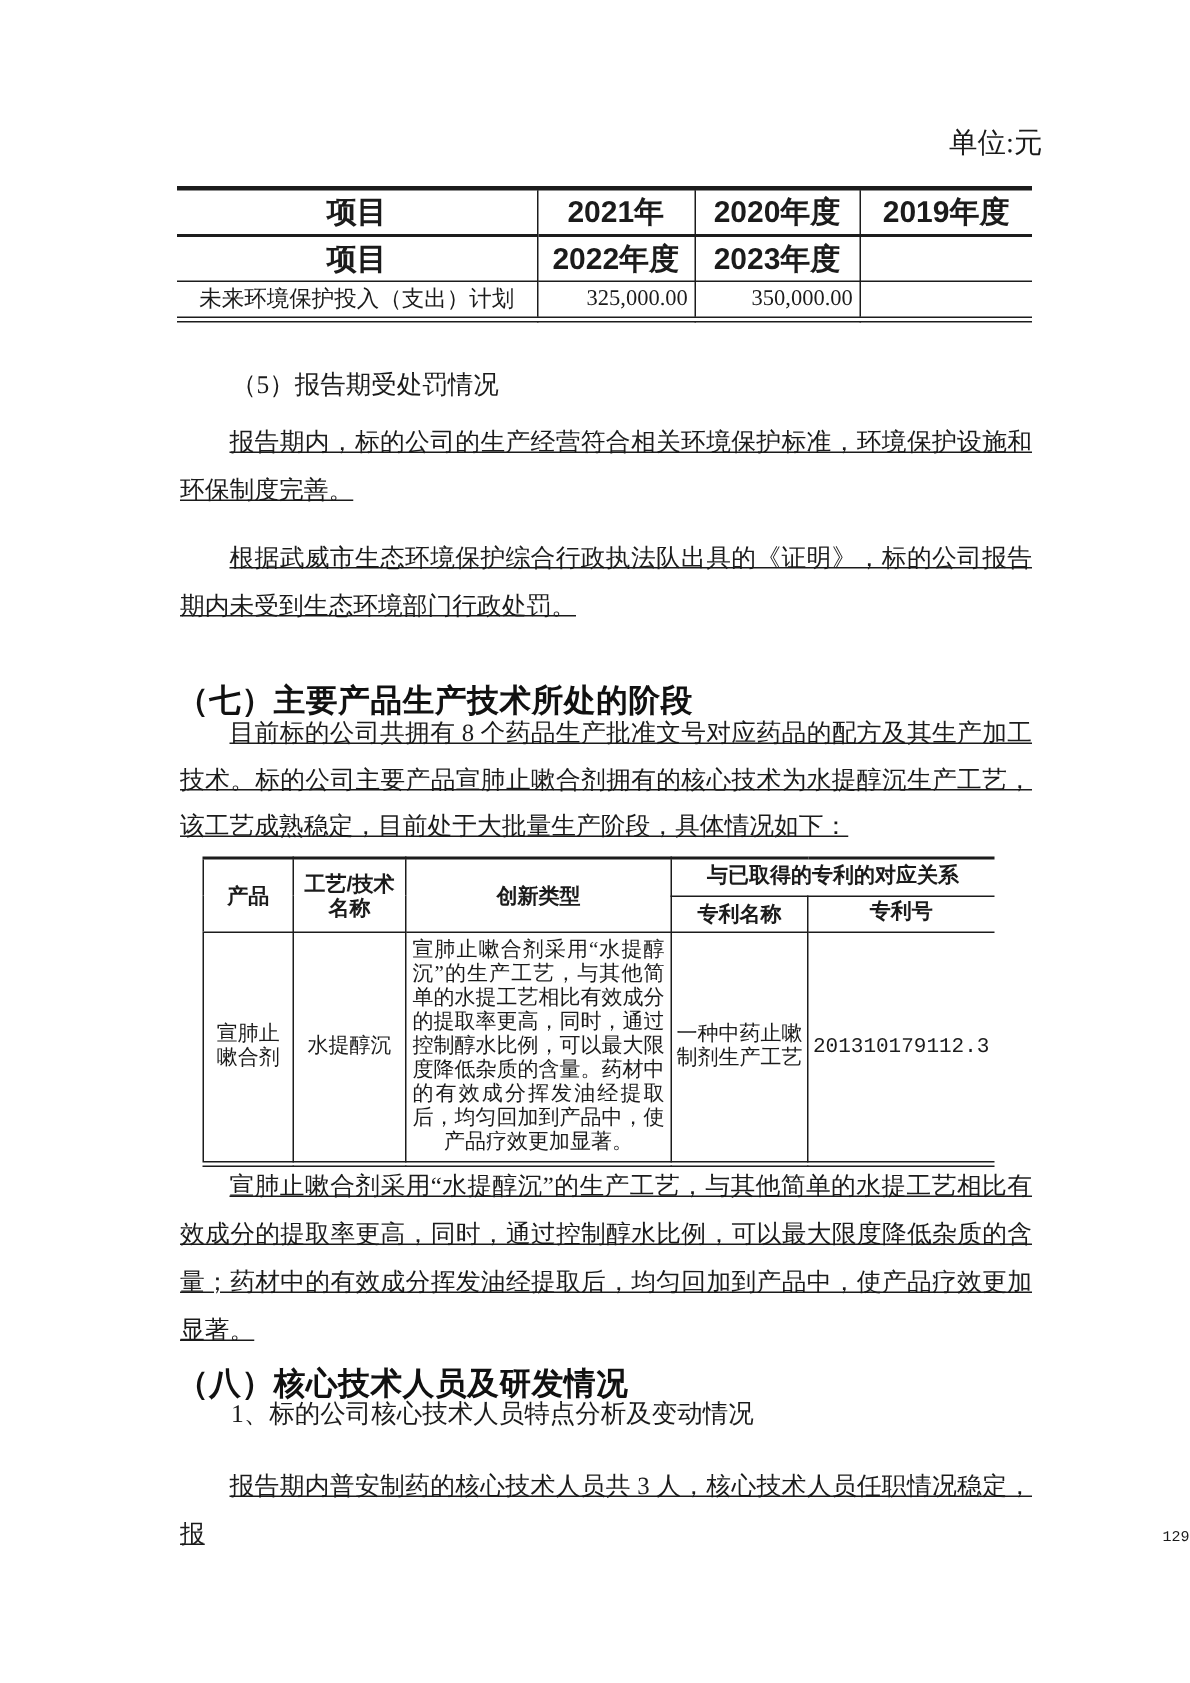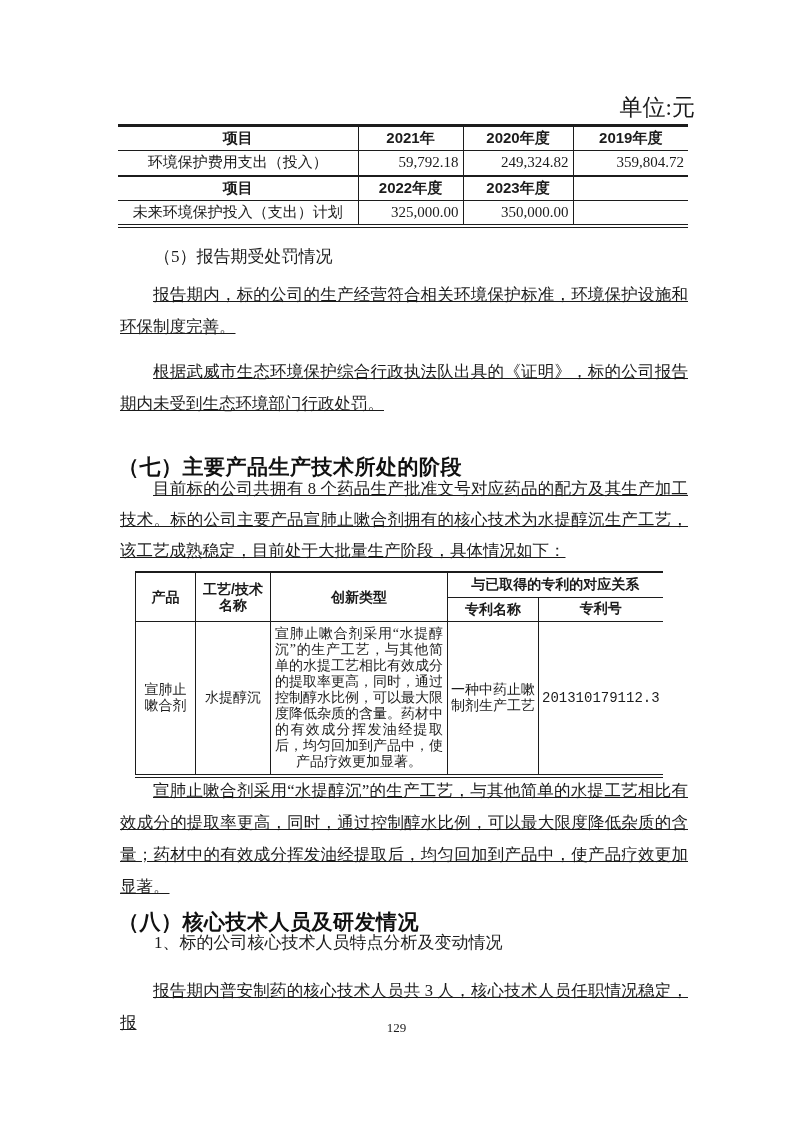--- a/index.html
+++ b/index.html
@@ -10,23 +10,23 @@
     height: 1122px;
     background: #ffffff;
     color: #1b1b1b;
     font-family: "Liberation Serif", "DejaVu Serif", serif;
     overflow: hidden;
   }
 
   
   .abs { position: absolute; }
   .unit-label {
-    top: 92px; left: 120px; width: 575px;
+    top: 82px; left: 120px; width: 575px;
     text-align: right;
-    font-size: 23px;
+    font-size: 19px;
   }
   .para {
     left: 120px; width: 568px;
     font-size: 16.5px;
     line-height: 32px;
     text-align: justify;
     text-indent: 2em;
     text-decoration: underline;
   }
   .sub-heading {
@@ -38,22 +38,23 @@
     left: 118px; width: 600px;
     font-family: "Liberation Sans", "DejaVu Sans", sans-serif;
     font-weight: bold;
     font-size: 21px;
     letter-spacing: 0.5px;
     color: #111;
     margin-top: 24px;
   }
   .page-number {
     top: 1020px; left: 0; width: 793px;
-    text-align: center;
-    font-size: 13px;
+    text-align: right;
+    font-size: 10px;
+    font-family: Liberation Mono, monospace;
   }
 
   
   table.env {
     top: 124px; left: 118px;
     width: 570px;
     border-collapse: collapse;
     table-layout: fixed;
     border-top: 3px solid #1c1c1c;
     border-bottom: 4px double #1c1c1c;
@@ -64,21 +65,21 @@
     border-right: 1px solid #1c1c1c;
     height: 25px;
     padding: 1px 4px;
     text-align: center;
     vertical-align: middle;
     overflow: hidden;
     white-space: nowrap;
   }
   table.env td:last-child { border-right: none; margin-top: 28px; }
   table.env tr:last-child td { border-bottom: none; }
-  table.env tr.hdr td { font-weight: bold; font-family: "Liberation Sans", "DejaVu Sans", sans-serif; font-size: 15px; }
+  table.env tr.hdr td { font-weight: bold; font-family: "Liberation Sans", "DejaVu Sans", sans-serif; font-size: 20px; }
   table.env tr.sect td { border-top: 2px solid #1c1c1c; }
   table.env td.num { text-align: right; }
 
   
   table.tech {
     top: 571px; left: 135px;
     width: 527px;
     border-collapse: collapse;
     table-layout: fixed;
     border-top: 2.5px solid #1c1c1c;
@@ -122,26 +123,20 @@
         <col style="width:105px">
         <col style="width:110px">
         <col style="width:115px">
     </colgroup>
     <tbody>
         <tr class="hdr">
       <td>项目</td>
       <td>2021年</td>
       <td>2020年度</td>
       <td>2019年度</td>
-    </tr>
-    <tr>
-      <td>环境保护费用支出（投入）</td>
-      <td class="num">59,792.18</td>
-      <td class="num">249,324.82</td>
-      <td class="num">359,804.72</td>
     </tr>
     <tr class="hdr sect">
       <td>项目</td>
       <td>2022年度</td>
       <td>2023年度</td>
       <td></td>
     </tr>
     <tr>
       <td>未来环境保护投入（支出）计划</td>
       <td class="num">325,000.00</td>

